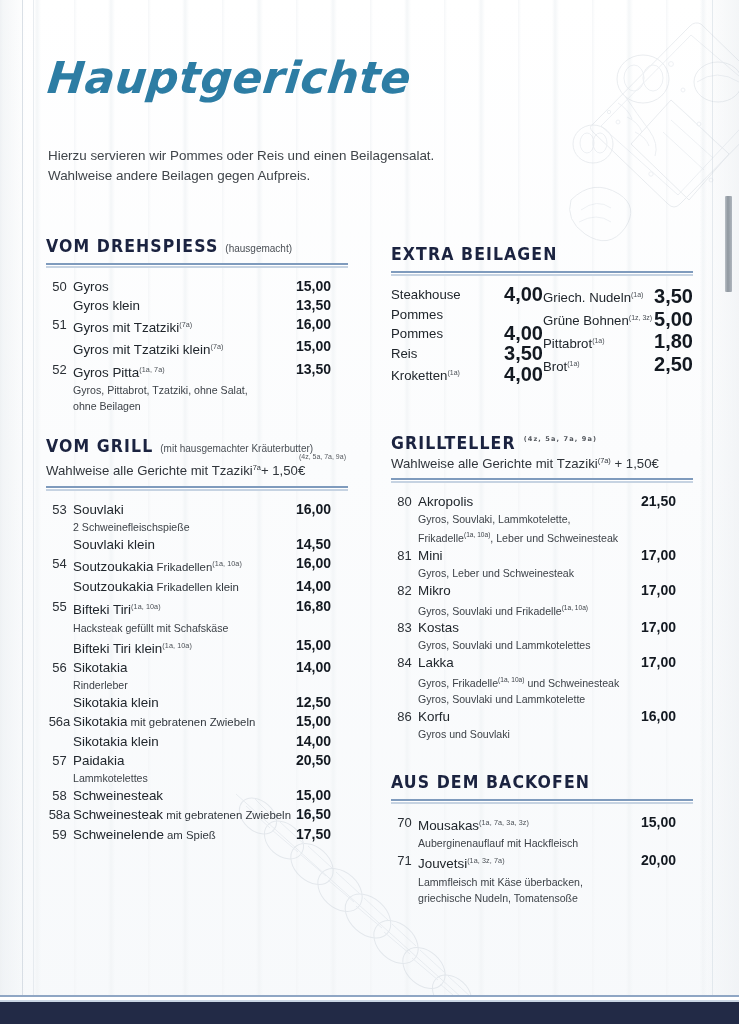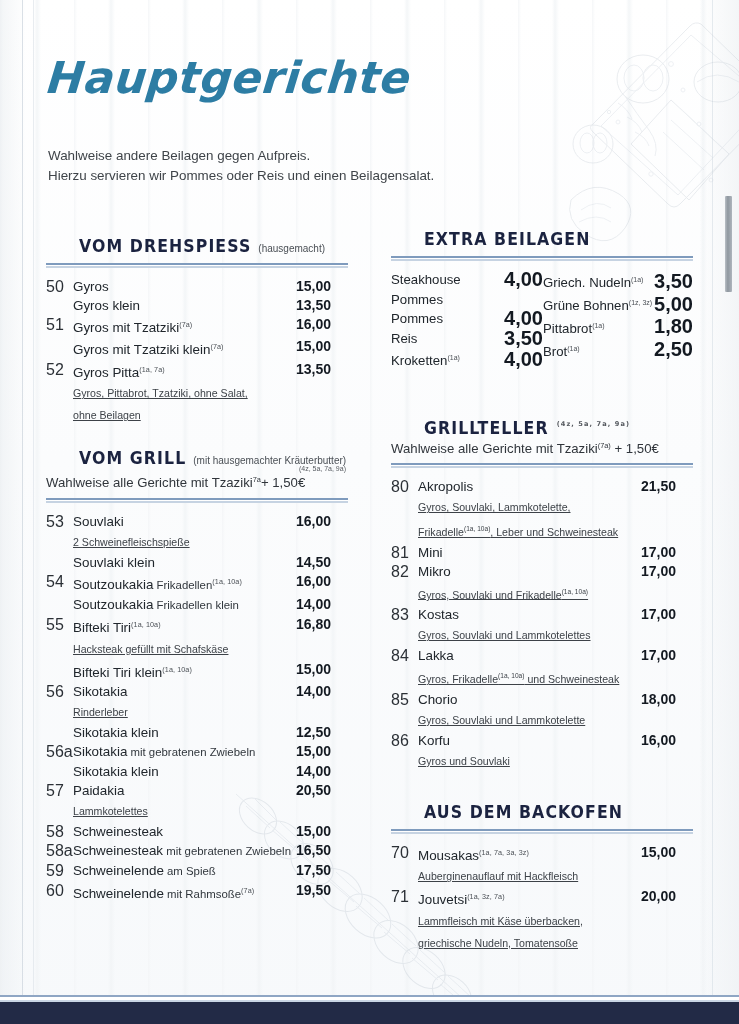--- a/index.html
+++ b/index.html
@@ -63,21 +63,21 @@
   .col-left{left:46px;width:302px;}
   .col-right{left:391px;width:302px;}
 
   .sec{margin-bottom:2px;}
   .sec-head{
     font-family:"DejaVu Sans", sans-serif;
     font-weight:700;font-size:17.5px;letter-spacing:1.1px;
     color:#1b2340;white-space:nowrap;
     display:flex;align-items:baseline;gap:7px;
   }
-  .sec-head .greeky{ font-stretch:condensed;margin-left:33px; }
+  .sec-head .greeky{ font-stretch:condensed; }
   .sec-note{
     font-family:"Liberation Sans",sans-serif;
     font-weight:400;font-size:10px;letter-spacing:0;color:#4a4f55;
   }
   .sec-sup-right{
     font-size:6.6px;color:#55595f;position:relative;top:-8px;left:1px;
   }
   .sec-sub{
     font-size:7px;color:#55595f;text-align:right;margin-top:-3px;
     padding-right:2px;
@@ -86,27 +86,27 @@
     font-size:13.2px;color:#30353b;margin-top:3px;
   }
   .sec-line2 sup{font-size:7.4px;}
   .rule{
     margin:7px 0 9px 0;height:5px;
     background:linear-gradient(180deg,#7f9bbd 0 2px,#ffffff 2px 3px,#c6d3e2 3px 5px);
   }
 
   table.items{width:100%;border-collapse:collapse;}
   table.items td{vertical-align:top;padding:0;}
-  .num{width:27px;font-size:16px;color:#2b3036;line-height:19px;padding-top:1px;}
+  .num{width:27px;font-size:13px;color:#2b3036;line-height:19px;padding-top:1px;text-align:center;}
   .nm{font-size:13.4px;color:#20262c;line-height:19px;padding-top:1px;margin-left:36px;}
   .pr{width:52px;text-align:left;font-size:14px;font-weight:700;color:#131921;line-height:19px;padding-top:1px;white-space:nowrap;}
   .nm .small{font-size:11.4px;color:#30363c;}
   .nm sup{font-size:7.2px;color:#4a4f55;letter-spacing:.1px;}
   .desc{
-    font-size:10.6px;color:#3d4248;line-height:22px;margin:0 0 1px 0;text-decoration:underline;
+    font-size:10.6px;color:#3d4248;line-height:16px;margin:0 0 1px 0;
   }
   .desc sup{font-size:6.6px;}
 
   
   .beil{display:flex;gap:0;}
   .beil-col{flex:0 0 152px;}
   .beil-col.b2{flex:0 0 150px;}
   .beil-row{display:flex;justify-content:space-between;align-items:center;line-height:19.5px;}
   .beil-row .bn{font-size:13.2px;color:#20262c;}
   .beil-row .bn sup{font-size:7px;color:#4a4f55;}
@@ -172,22 +172,22 @@
         <path d="M152 140 L178 162 M160 132 L184 154"></path>
         <path d="M180 166 L206 188 M188 158 L212 180"></path>
         <path d="M208 192 L234 214 M216 184 L240 206"></path>
       </g>
     </g>
   </svg>
 
   <div class="title">Hauptgerichte</div>
 
   <div class="intro">
+    <div>Hierzu servieren wir Pommes oder Reis und einen Beilagensalat.</div>
     <div>Wahlweise andere Beilagen gegen Aufpreis.</div>
-    <div>Hierzu servieren wir Pommes oder Reis und einen Beilagensalat.</div>
   </div>
 
   <div class="col col-left" style="top:236px;">
 
     <div class="sec">
       <div class="sec-head">
         <span class="greeky">VOM DREHSPIESS</span>
         <span class="sec-note">(hausgemacht)</span>
       </div>
       <div class="rule"></div>
@@ -317,32 +317,27 @@
             <tr>
               <td class="num">58a</td>
               <td class="nm">Schweinesteak<span class="small"> mit gebratenen Zwiebeln</span></td>
               <td class="pr">16,50</td>
             </tr>
             <tr>
               <td class="num">59</td>
               <td class="nm">Schweinelende<span class="small"> am Spieß</span></td>
               <td class="pr">17,50</td>
             </tr>
-            <tr>
-              <td class="num">60</td>
-              <td class="nm">Schweinelende<span class="small"> mit Rahmsoße</span><sup>(7a)</sup></td>
-              <td class="pr">19,50</td>
-            </tr>
           </tbody>
         </table>
     </div>
 
   </div>
 
-  <div class="col col-right" style="top:229px;">
+  <div class="col col-right" style="top:244px;">
 
     <div class="sec">
       <div class="sec-head">
         <span class="greeky">EXTRA BEILAGEN</span>
       </div>
       <div class="rule"></div>
       <div class="beil">
         <div class="beil-col" id="beil1">
             <div class="beil-row">
               <span class="bn">Steakhouse</span>
@@ -405,20 +400,24 @@
             <tr>
               <td></td>
               <td colspan="2" class="desc">Gyros, Souvlaki, Lammkotelette,<br>Frikadelle<sup>(1a, 10a)</sup>, Leber und Schweinesteak</td>
             </tr>
             <tr>
               <td class="num">81</td>
               <td class="nm">Mini</td>
               <td class="pr">17,00</td>
             </tr>
             <tr>
+              <td></td>
+              <td colspan="2" class="desc">Gyros, Leber und Schweinesteak</td>
+            </tr>
+            <tr>
               <td class="num">82</td>
               <td class="nm">Mikro</td>
               <td class="pr">17,00</td>
             </tr>
             <tr>
               <td></td>
               <td colspan="2" class="desc">Gyros, Souvlaki und Frikadelle<sup>(1a, 10a)</sup></td>
             </tr>
             <tr>
               <td class="num">83</td>
@@ -432,25 +431,20 @@
             <tr>
               <td class="num">84</td>
               <td class="nm">Lakka</td>
               <td class="pr">17,00</td>
             </tr>
             <tr>
               <td></td>
               <td colspan="2" class="desc">Gyros, Frikadelle<sup>(1a, 10a)</sup> und Schweinesteak</td>
             </tr>
             <tr>
-              <td class="num">85</td>
-              <td class="nm">Chorio</td>
-              <td class="pr">18,00</td>
-            </tr>
-            <tr>
               <td></td>
               <td colspan="2" class="desc">Gyros, Souvlaki und Lammkotelette</td>
             </tr>
             <tr>
               <td class="num">86</td>
               <td class="nm">Korfu</td>
               <td class="pr">16,00</td>
             </tr>
             <tr>
               <td></td>

